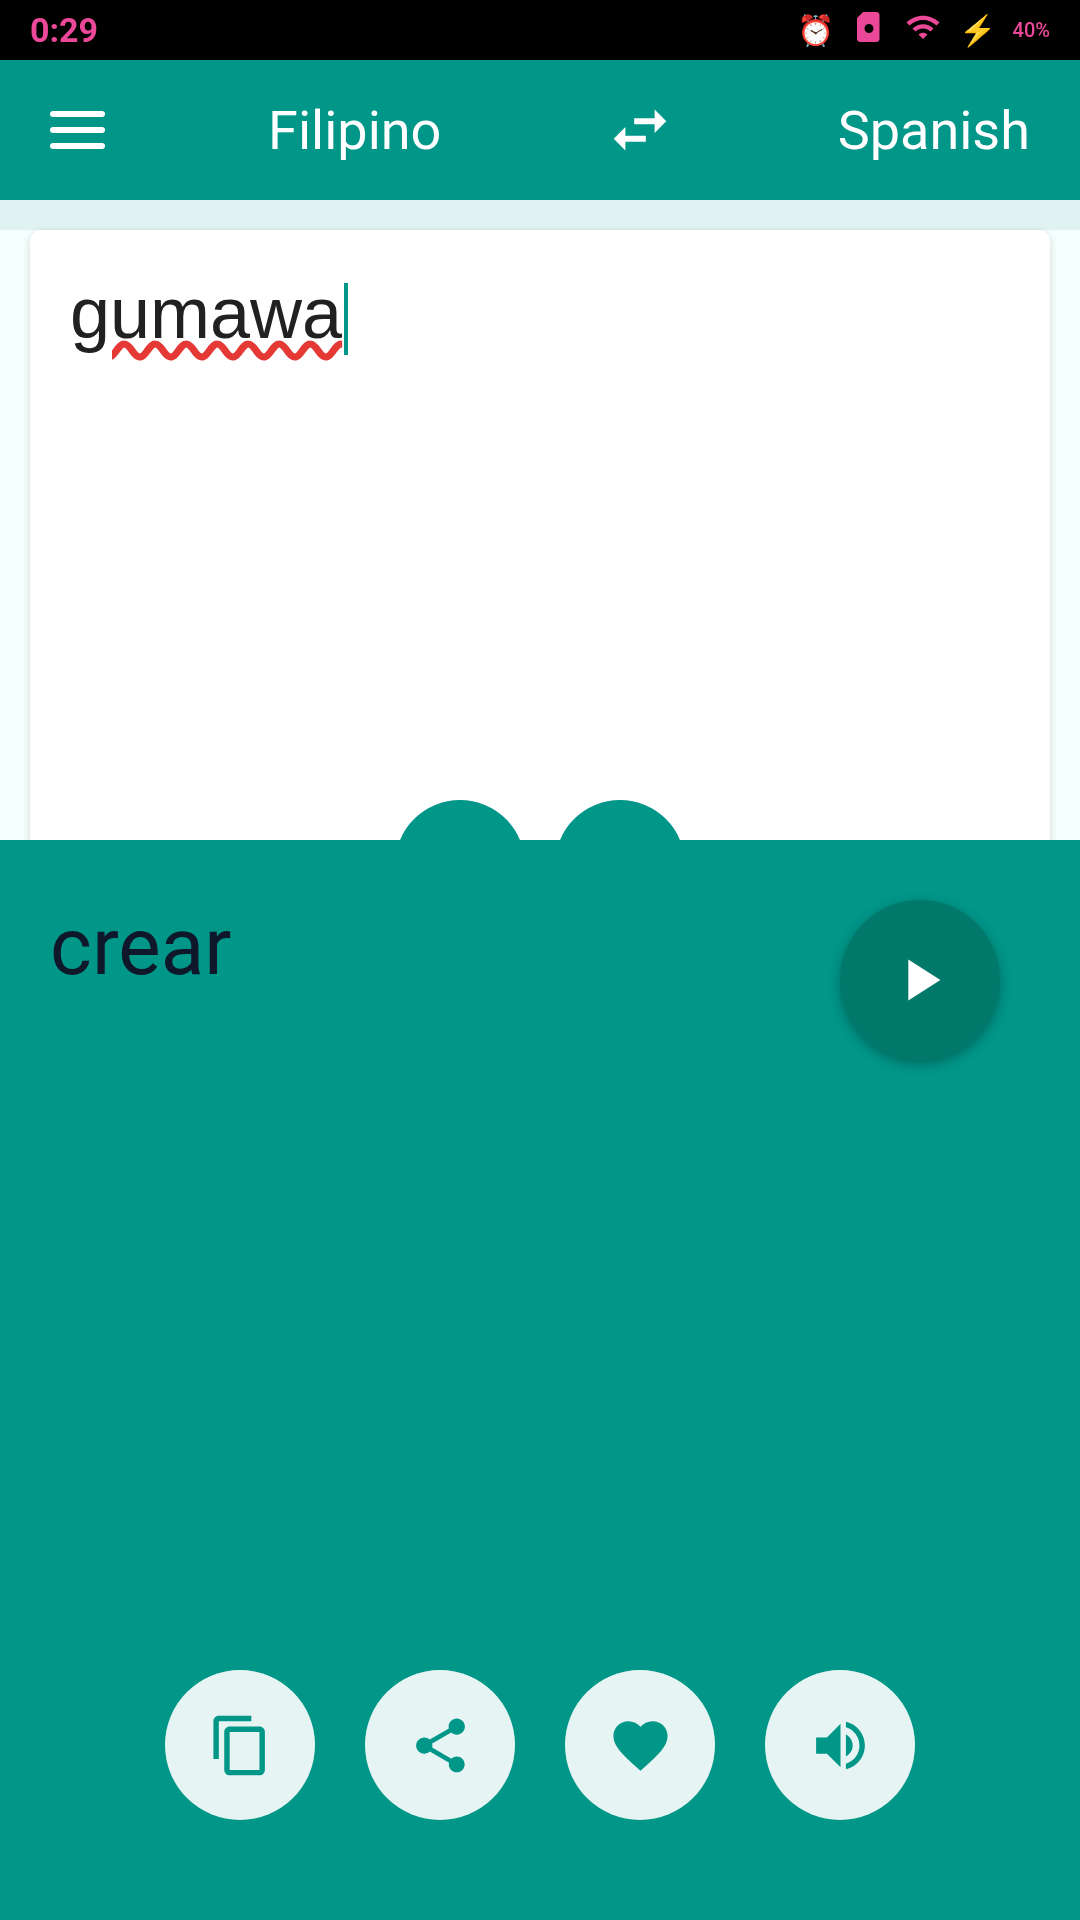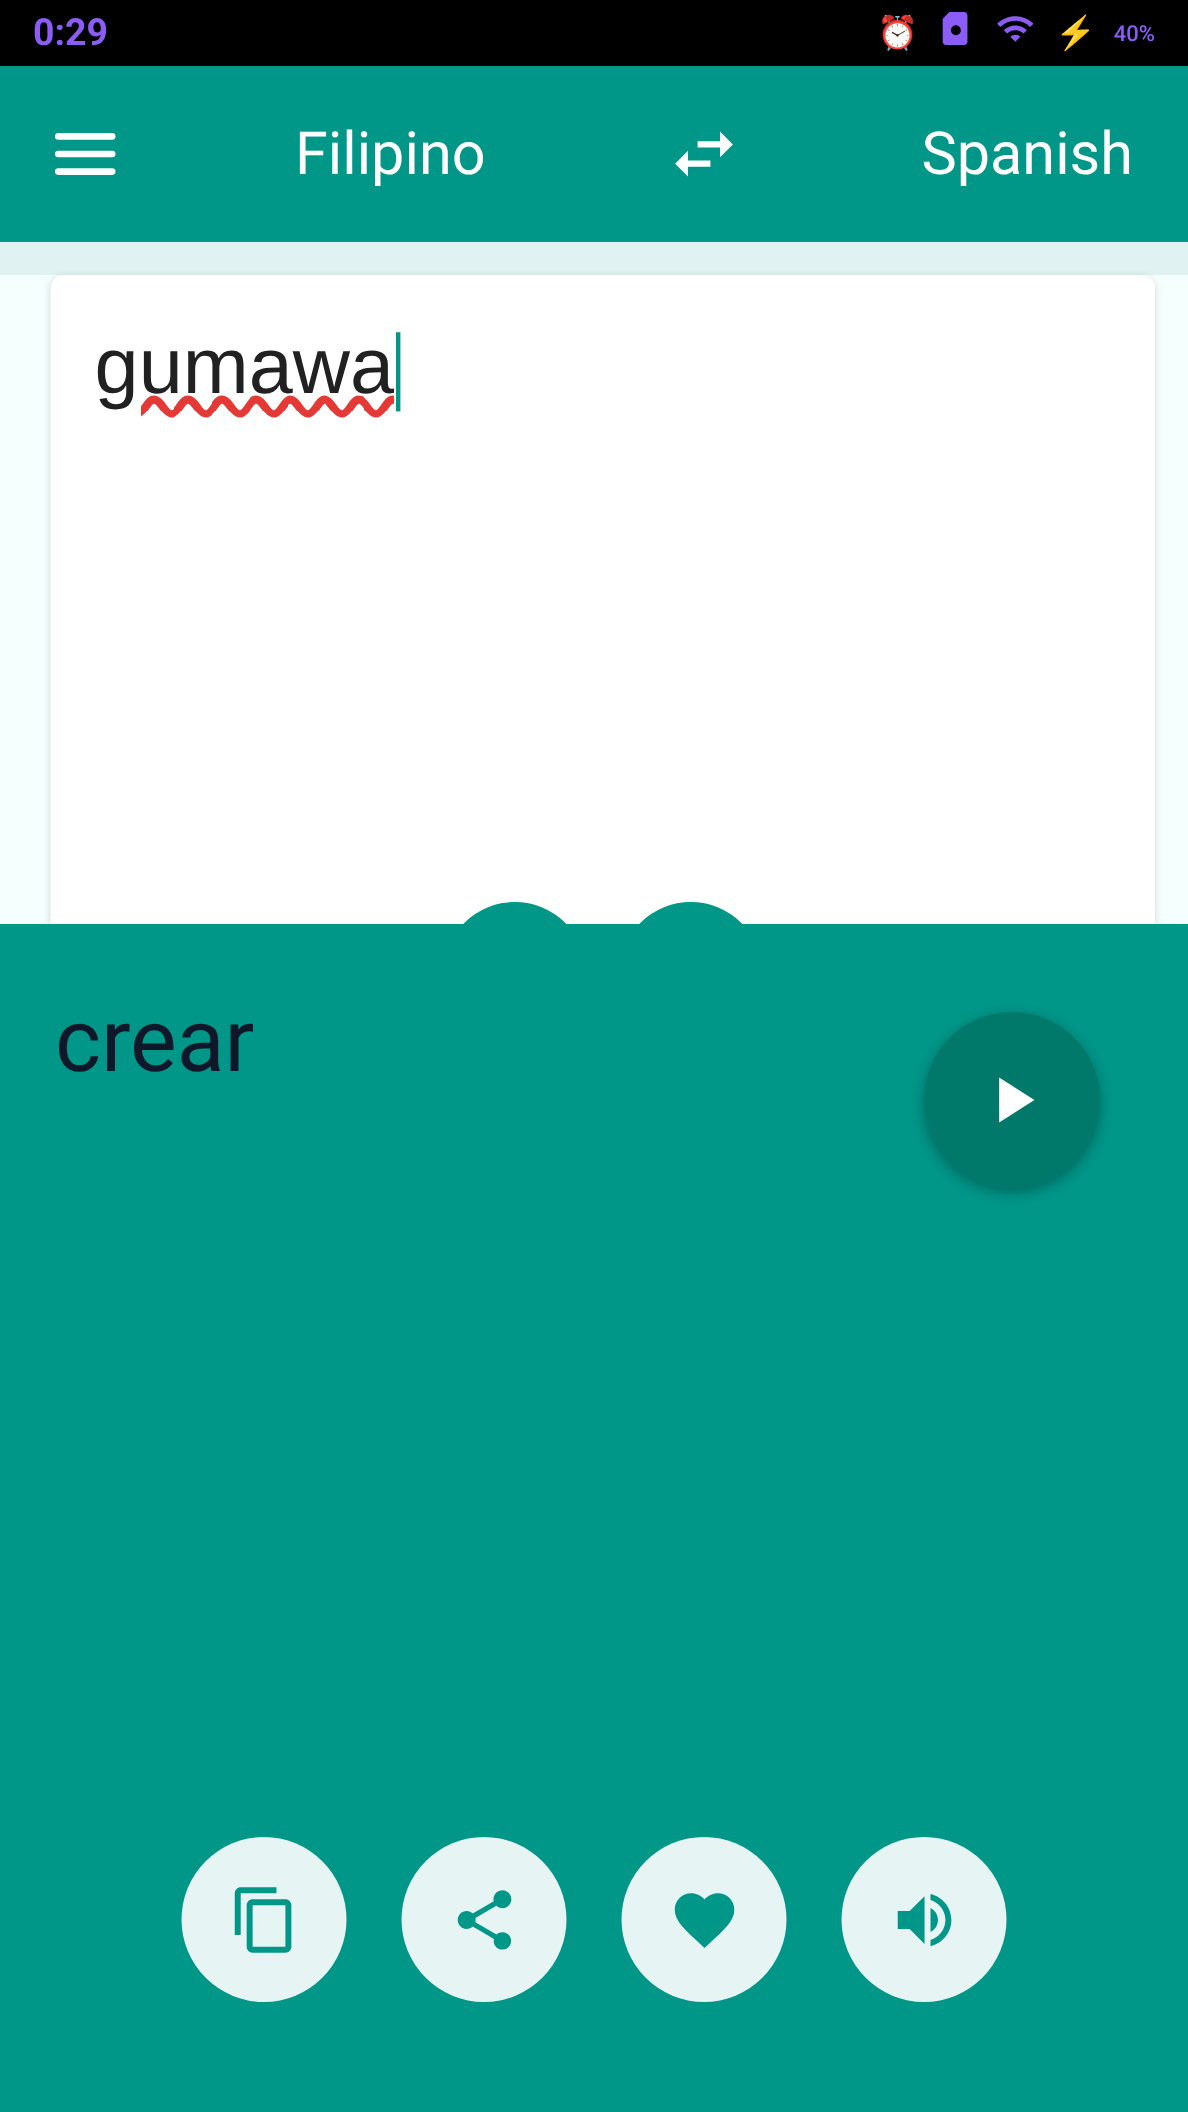--- a/index.html
+++ b/index.html
@@ -13,21 +13,21 @@
       width: 1080px;
       height: 1920px;
       font-family: 'Roboto', Arial, sans-serif;
       background: #e0f2f1;
       overflow: hidden;
     }
 
     
     .status-bar {
       background: #000;
-      color: #8b5cf6;
+      color: #ec4899;
       height: 60px;
       display: flex;
       align-items: center;
       justify-content: space-between;
       padding: 0 30px;
       font-size: 32px;
       font-weight: 500;
     }
 
     .status-bar-left {
@@ -45,21 +45,21 @@
       font-size: 30px;
     }
 
     .battery-text {
       font-size: 20px;
     }
 
     
     .nav-bar {
       background: #009688;
-      height: 160px;
+      height: 140px;
       display: flex;
       align-items: center;
       justify-content: space-between;
       padding: 0 50px;
     }
 
     .nav-menu-icon {
       color: #fff;
       font-size: 50px;
       cursor: pointer;
@@ -103,21 +103,21 @@
     .input-section {
       background: #f5fffe;
       margin: 0;
       position: relative;
       height: 820px;
       border-bottom: 2px solid #ccc;
     }
 
     .input-box {
       background: #fff;
-      margin: 30px 30px 0 46px;
+      margin: 30px 30px 0 30px;
       border-radius: 12px;
       padding: 40px 40px;
       height: 750px;
       position: relative;
       box-shadow: 0 2px 8px rgba(0,0,0,0.15);
     }
 
     .cursor {
       display: inline-block;
       width: 4px;

